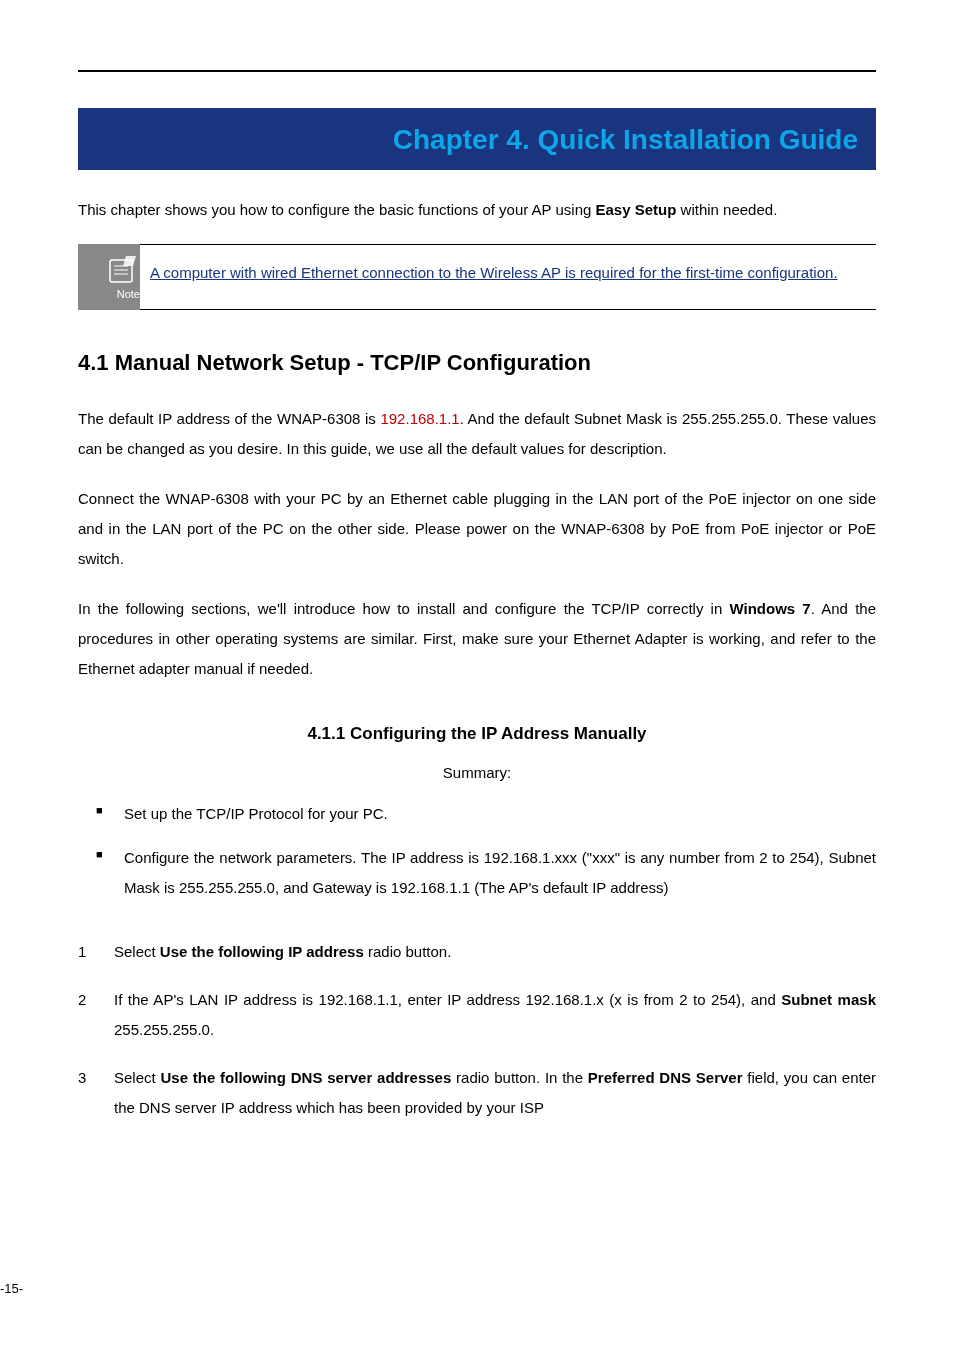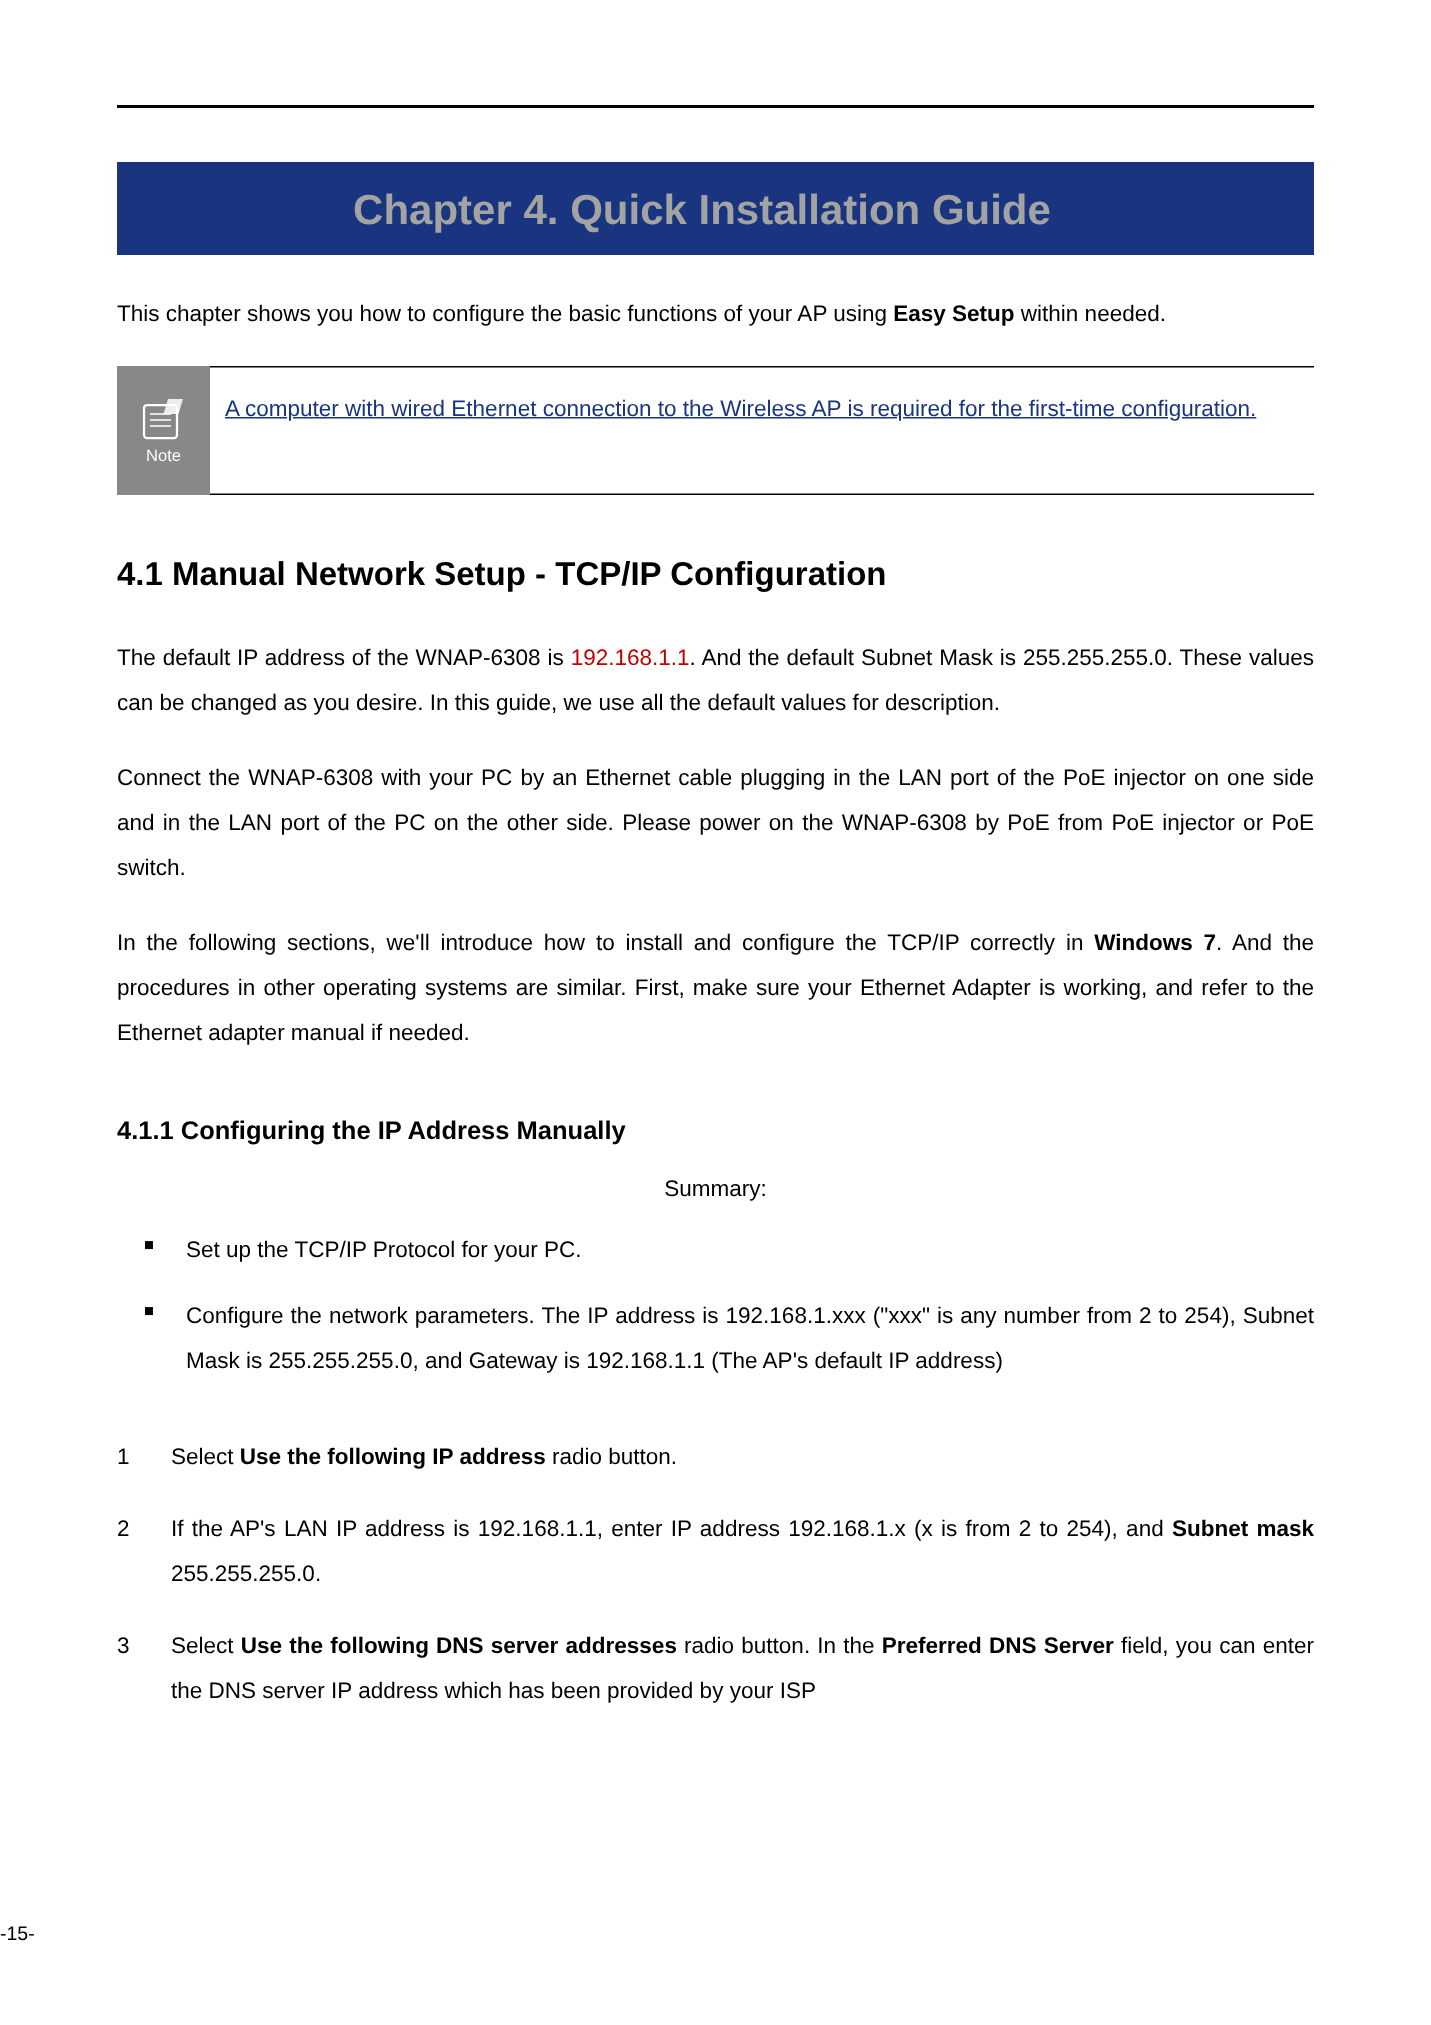--- a/index.html
+++ b/index.html
@@ -1,30 +1,30 @@
 <!DOCTYPE html>
 <html><head>
 <meta charset="utf-8">
 <style>
   * { box-sizing: border-box; margin: 0; padding: 0; }
   html, body { width: 954px; height: 1350px; background: #fff; font-family: Arial, Helvetica, sans-serif; color: #000; }
   .page { width: 954px; height: 1350px; position: relative; padding: 70px 78px 0 78px; }
   .top-rule { border-top: 2px solid #000; margin-bottom: 36px; }
-  .chapter-banner { background: #19357f; color: #a3a3a3; font-weight: bold; font-size: 28px; padding: 16px 18px 14px 0; text-align: center; margin-bottom: 28px; }
+  .chapter-banner { background: #19357f; color: #0ea5e9; font-weight: bold; font-size: 28px; padding: 16px 18px 14px 0; text-align: right; margin-bottom: 28px; }
   .intro { font-size: 15px; line-height: 1.6; margin-bottom: 22px; }
   .intro .bold { font-weight: bold; }
   .note-block { display: flex; margin-bottom: 40px; }
-  .note-icon { width: 62px; height: 86px; background: #888; display: flex; flex-direction: column; align-items: center; justify-content: center; color: #fff; font-size: 11px; gap: 4px; flex: 0 0 62px; }
+  .note-icon { width: 62px; height: 66px; background: #888; display: flex; flex-direction: column; align-items: flex-end; justify-content: center; color: #fff; font-size: 11px; gap: 4px; flex: 0 0 62px; }
   .note-icon svg { display: block; }
   .note-text { flex: 1; border-top: 1.5px solid #000; border-bottom: 1.5px solid #000; padding: 14px 10px; color: #19357f; font-size: 15px; line-height: 1.9; text-decoration: underline; }
   .h1-sec { font-size: 22px; font-weight: bold; margin-bottom: 28px; }
   .para { font-size: 15px; line-height: 2.0; text-align: justify; margin-bottom: 20px; }
   .ip-red { color: #c00000; font-weight: normal; }
   .bold { font-weight: bold; }
-  .h2-sec { font-size: 17px; font-weight: bold; margin: 40px 0 20px 0; }
+  .h2-sec { font-size: 17px; font-weight: bold; margin: 40px 0 20px 0; text-align: center; }
   .summary-label { font-size: 15px; margin-bottom: 18px; text-align: center; }
   .bullets { list-style: none; padding-left: 46px; margin-bottom: 34px; }
   .bullets li { position: relative; font-size: 15px; line-height: 2.0; text-align: justify; margin-bottom: 14px; }
   .bullets li::before { content: "■"; position: absolute; left: -28px; top: 0; font-size: 11px; }
   .ol { list-style: none; padding: 0; }
   .ol li { display: flex; gap: 22px; font-size: 15px; line-height: 2.0; text-align: justify; margin-bottom: 18px; }
   .ol .num { flex: 0 0 14px; }
   .ol .txt { flex: 1; }
   .footer { position: absolute; bottom: 54px; left: 0; width: 100%; font-size: 13px; margin-top: 48px; }
 </style>

